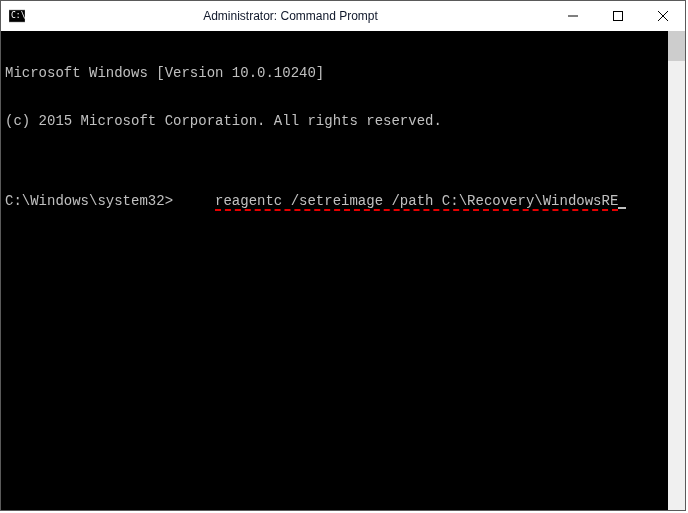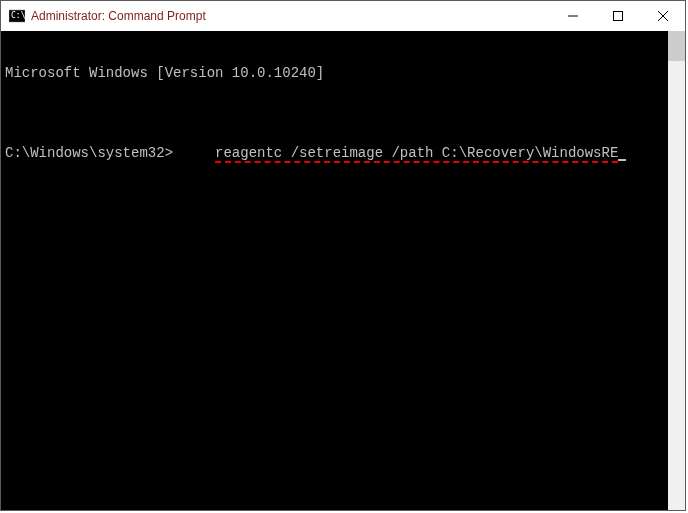--- a/index.html
+++ b/index.html
@@ -30,22 +30,23 @@
       width: 16px;
       height: 16px;
       margin-right: 6px;
       display: flex;
       align-items: center;
       justify-content: center;
     }
     .titlebar-icon svg { width: 16px; height: 16px; }
     .titlebar-text {
       font-size: 12px;
-      color: #7f1d1d;
+      color: #0f172a;
       flex: 1;
+      text-align: center;
     }
     .window-controls {
       display: flex;
       height: 100%;
     }
     .win-btn {
       width: 45px;
       height: 30px;
       display: flex;
       align-items: center;
@@ -127,20 +128,21 @@
         <svg viewBox="0 0 10 10">
           <line x1="0" y1="0" x2="10" y2="10" stroke="#000" stroke-width="1"></line>
           <line x1="10" y1="0" x2="0" y2="10" stroke="#000" stroke-width="1"></line>
         </svg>
       </button>
     </div>
   </div>
   <div class="terminal-wrap">
     <div class="terminal">
       <span class="term-line">Microsoft Windows [Version 10.0.10240]</span>
+      <span class="term-line">(c) 2015 Microsoft Corporation. All rights reserved.</span>
       <span class="term-line"></span>
       <span class="term-line"><span>C:\Windows\system32&gt;</span><span class="underline-red">reagentc /setreimage /path C:\Recovery\WindowsRE</span><span class="cursor"></span></span>
     </div>
     <div class="scrollbar">
       <div class="scroll-thumb"></div>
     </div>
   </div>
 </div>
 
 </body></html>

